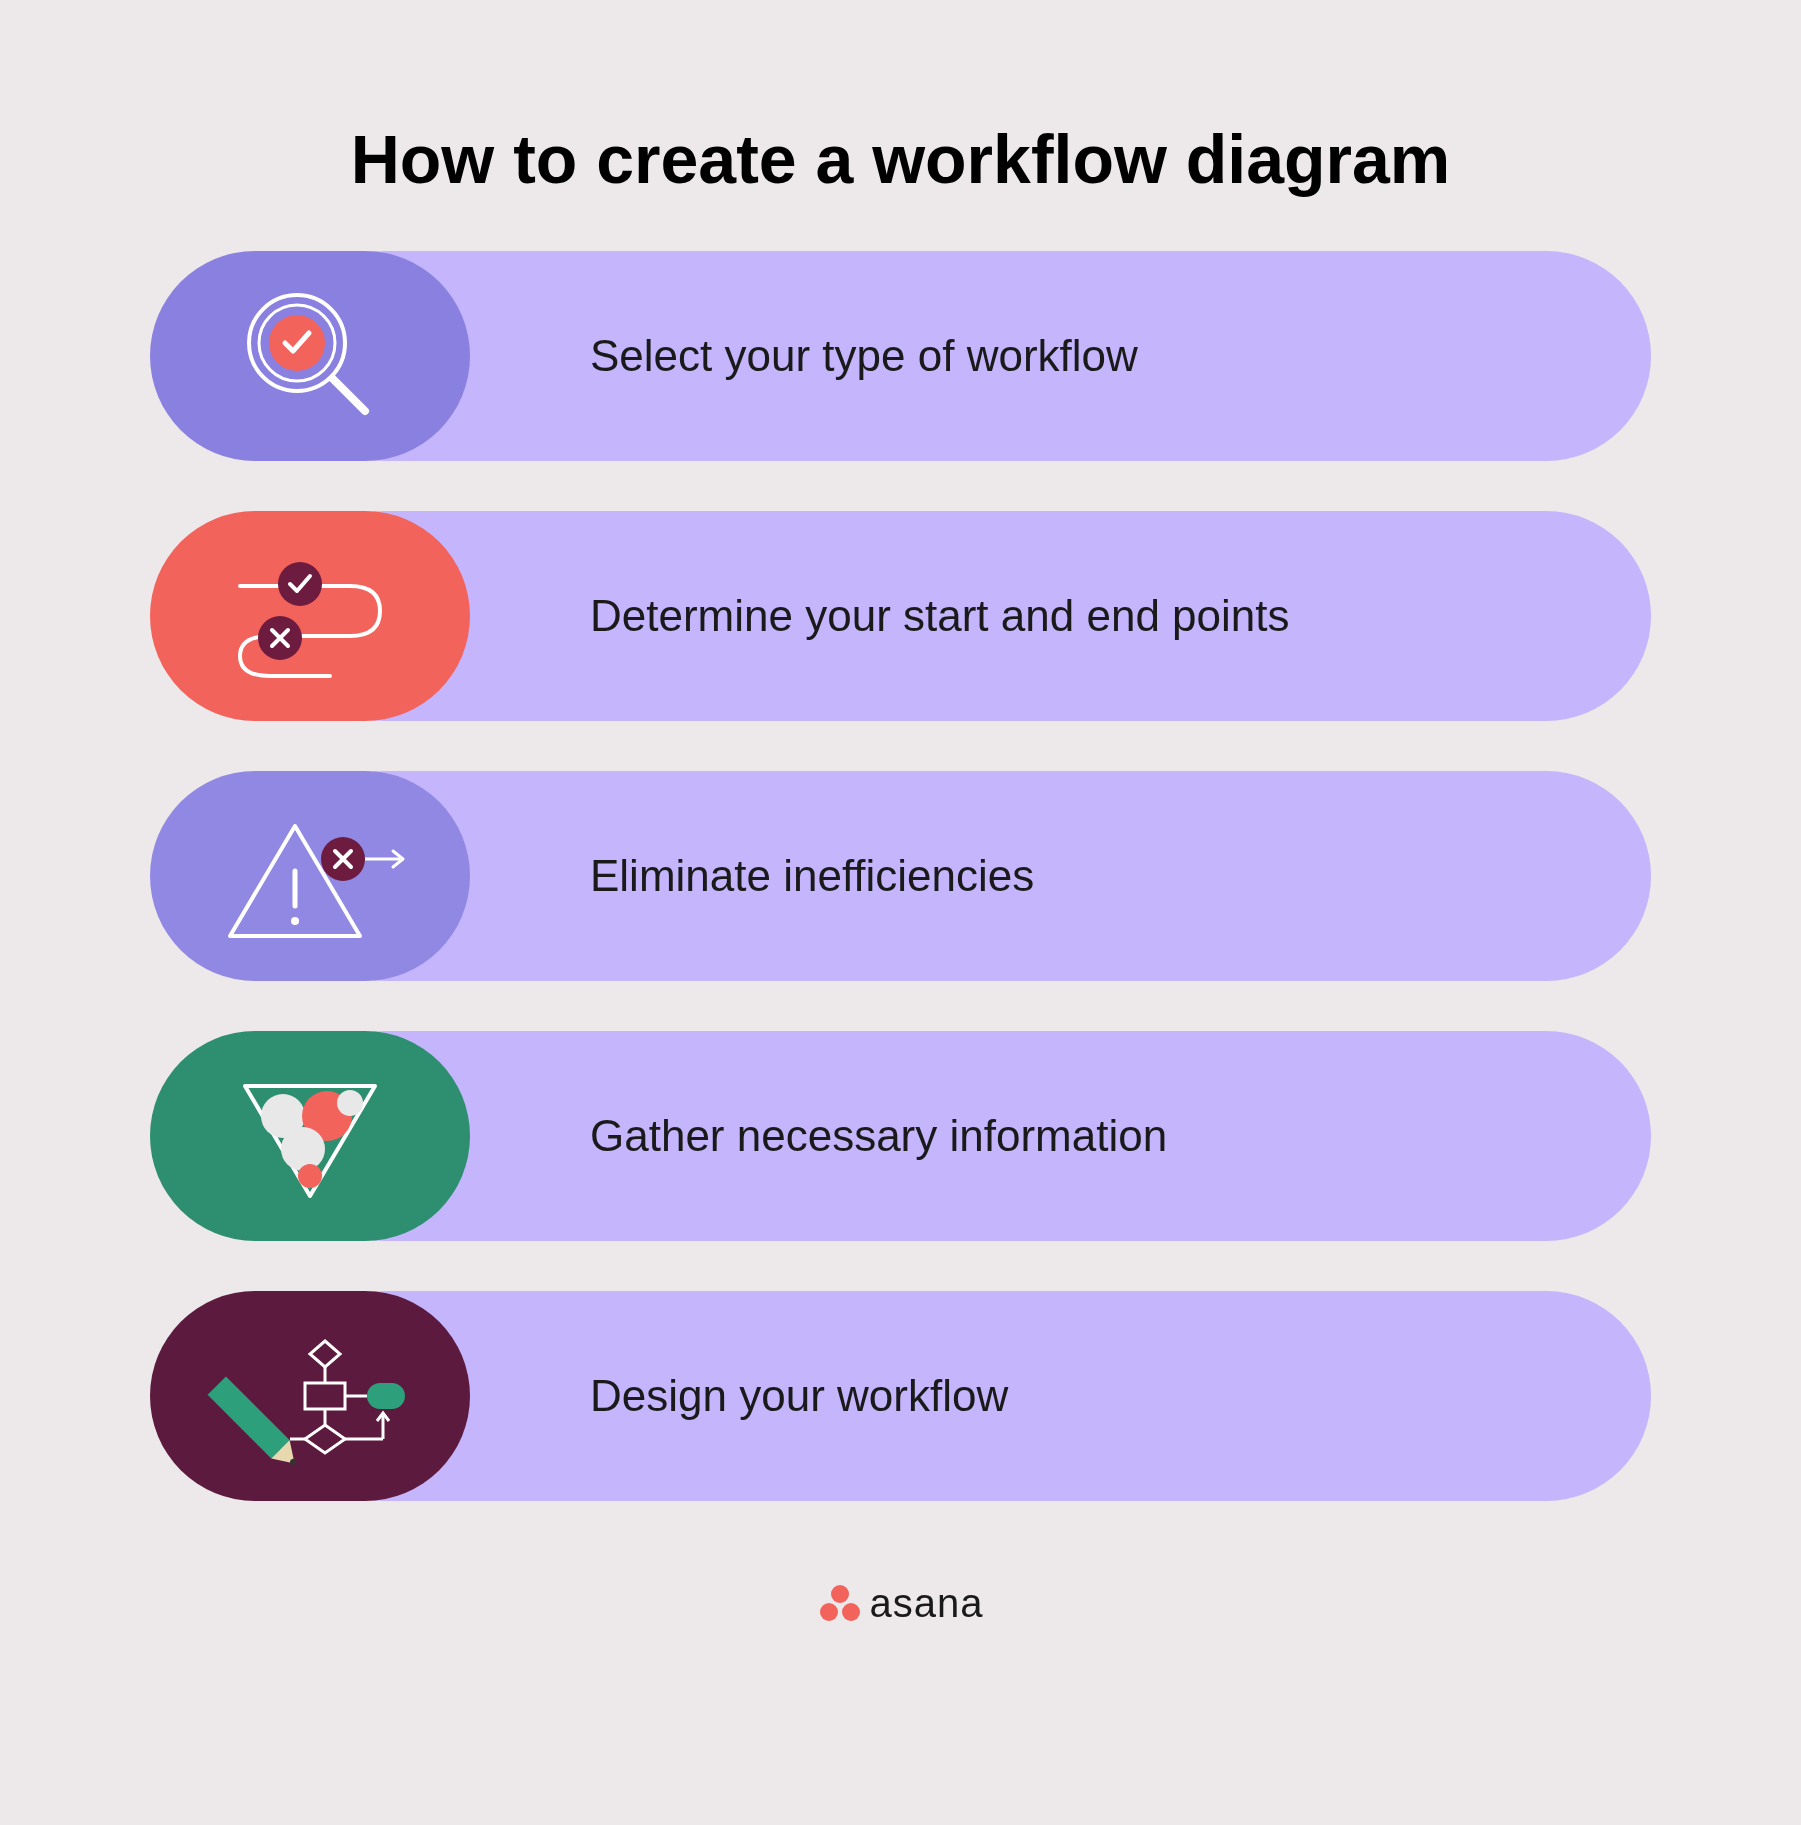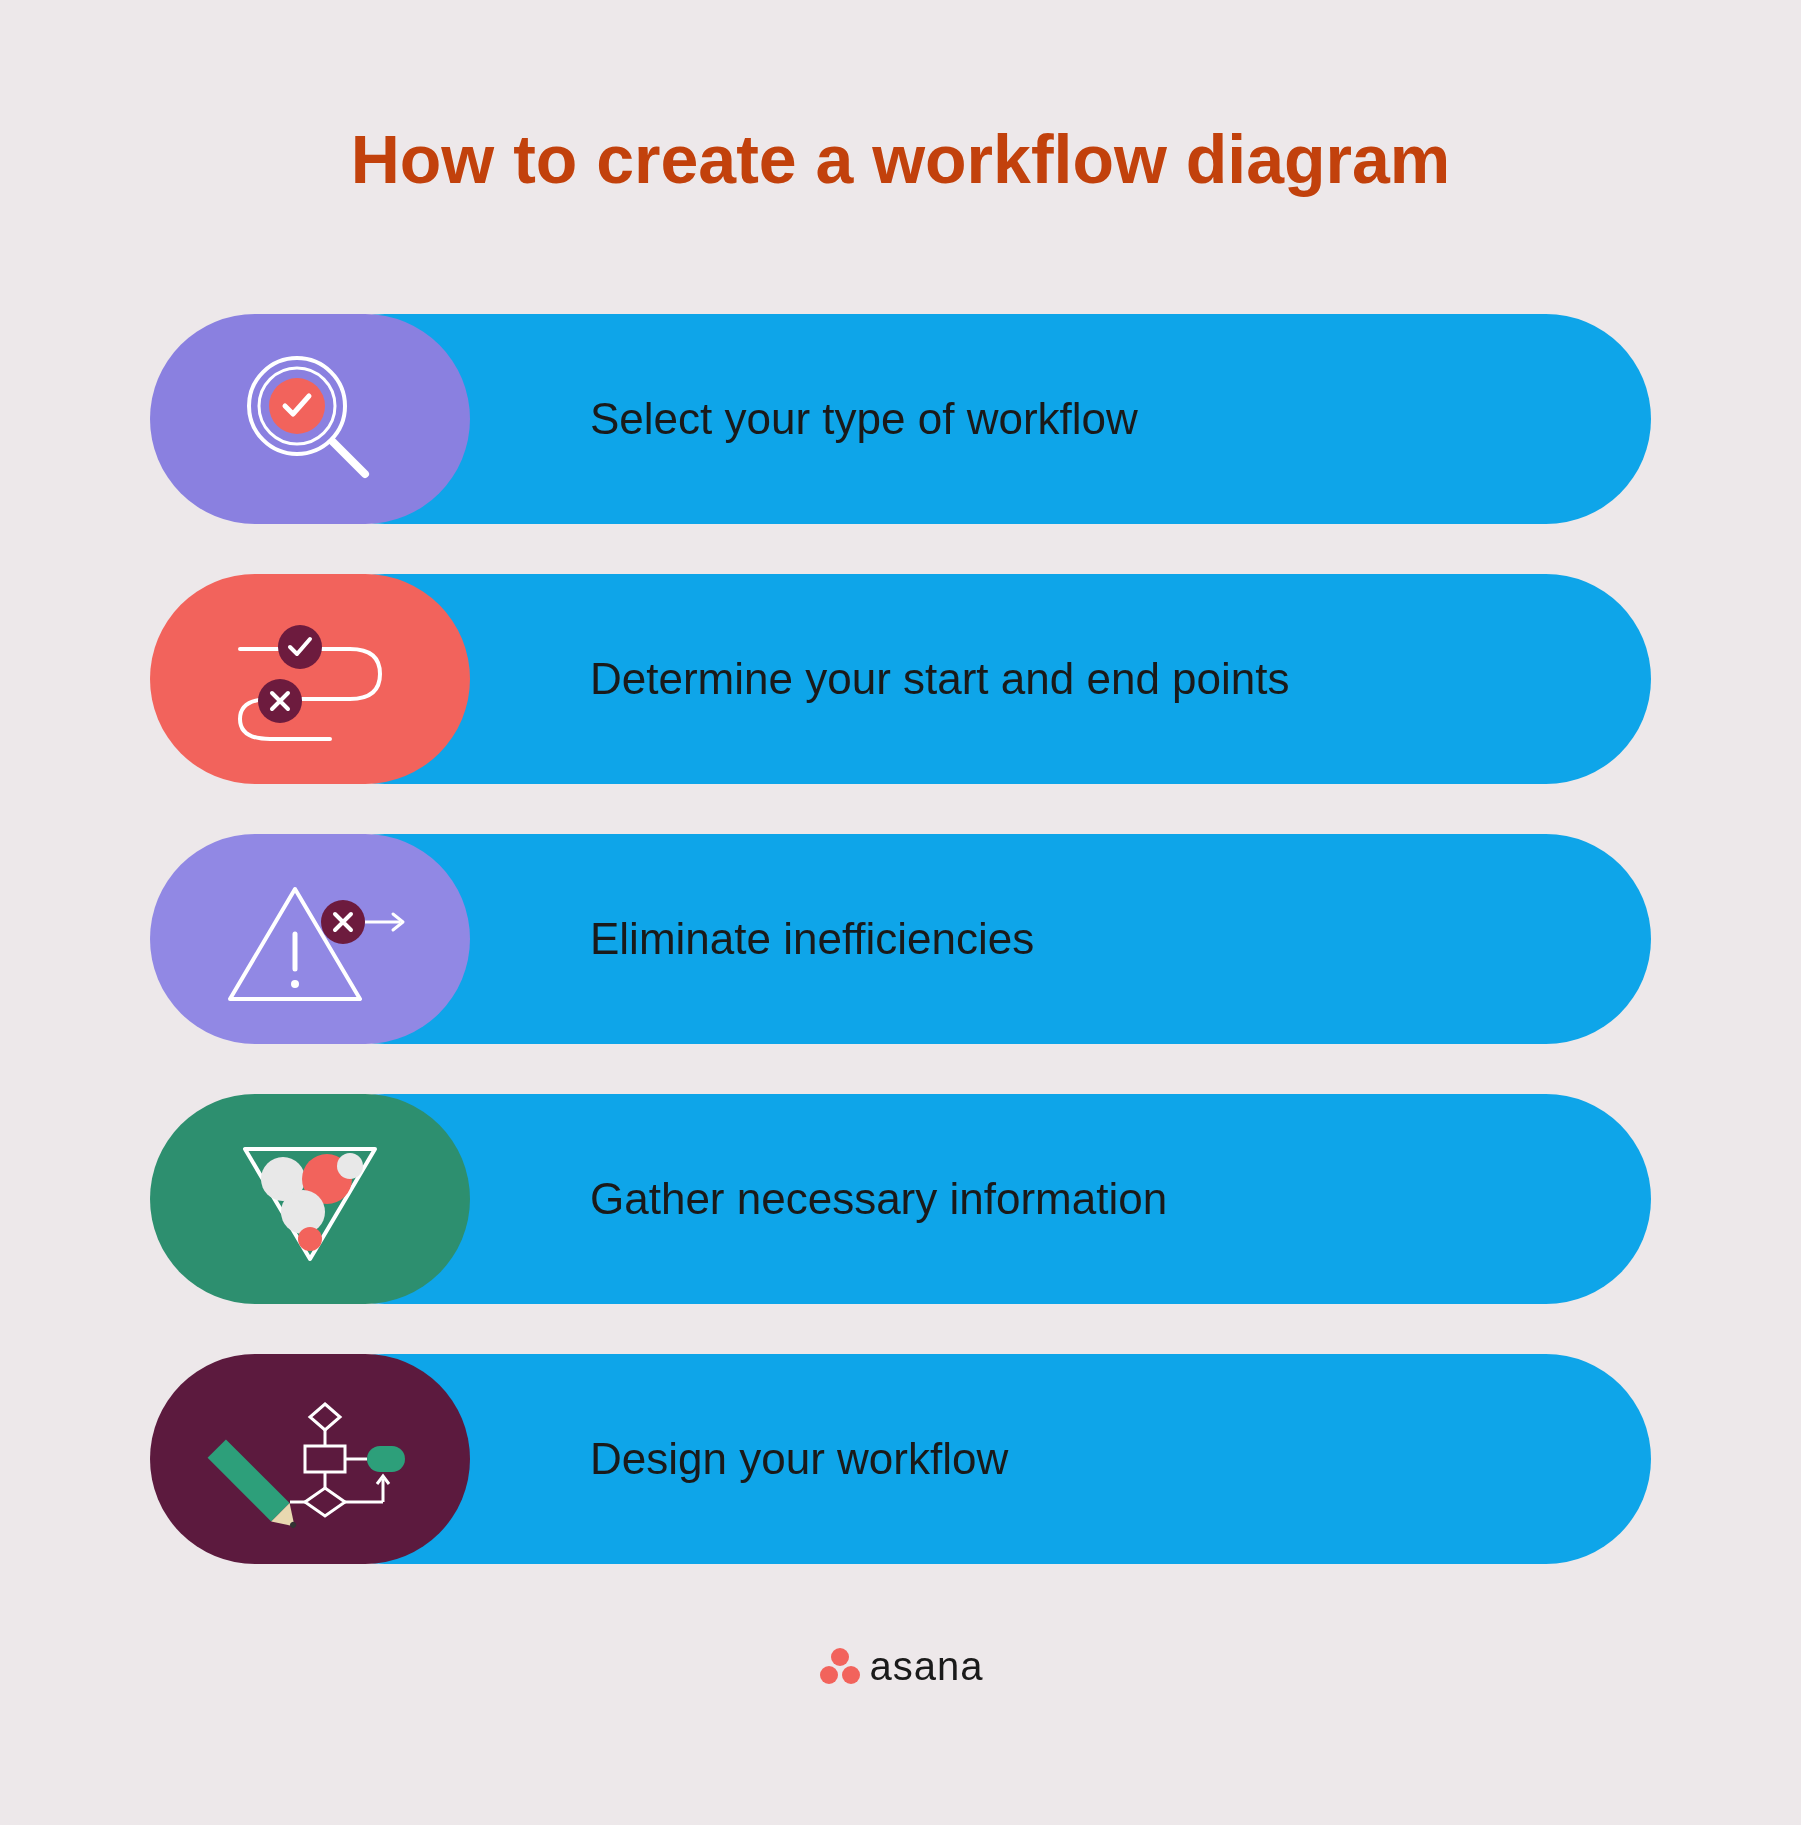--- a/index.html
+++ b/index.html
@@ -9,42 +9,42 @@
     background: #ede8ea;
     font-family: -apple-system, BlinkMacSystemFont, "Segoe UI", Helvetica, Arial, sans-serif;
     display: flex;
     flex-direction: column;
     align-items: center;
     padding: 120px 150px 60px 150px;
   }
   .title {
     font-size: 68px;
     font-weight: 600;
-    color: #c2410c;
+    color: #000000;
     text-align: center;
-    margin-bottom: 116px;
+    margin-bottom: 53px;
   }
   .steps {
     width: 100%;
     display: flex;
     flex-direction: column;
     gap: 50px;
     margin-bottom: 80px;
   }
   .step-row {
     position: relative;
     height: 210px;
   }
   .pill {
     position: absolute;
     left: 130px;
     right: 0;
     top: 0;
     height: 210px;
-    background: #0ea5e9;
+    background: #c4b5fd;
     border-radius: 105px;
     display: flex;
     align-items: center;
     padding-left: 310px;
   }
   .step-label {
     font-size: 44px;
     color: #1a1a1a;
     font-weight: 400;
   }

